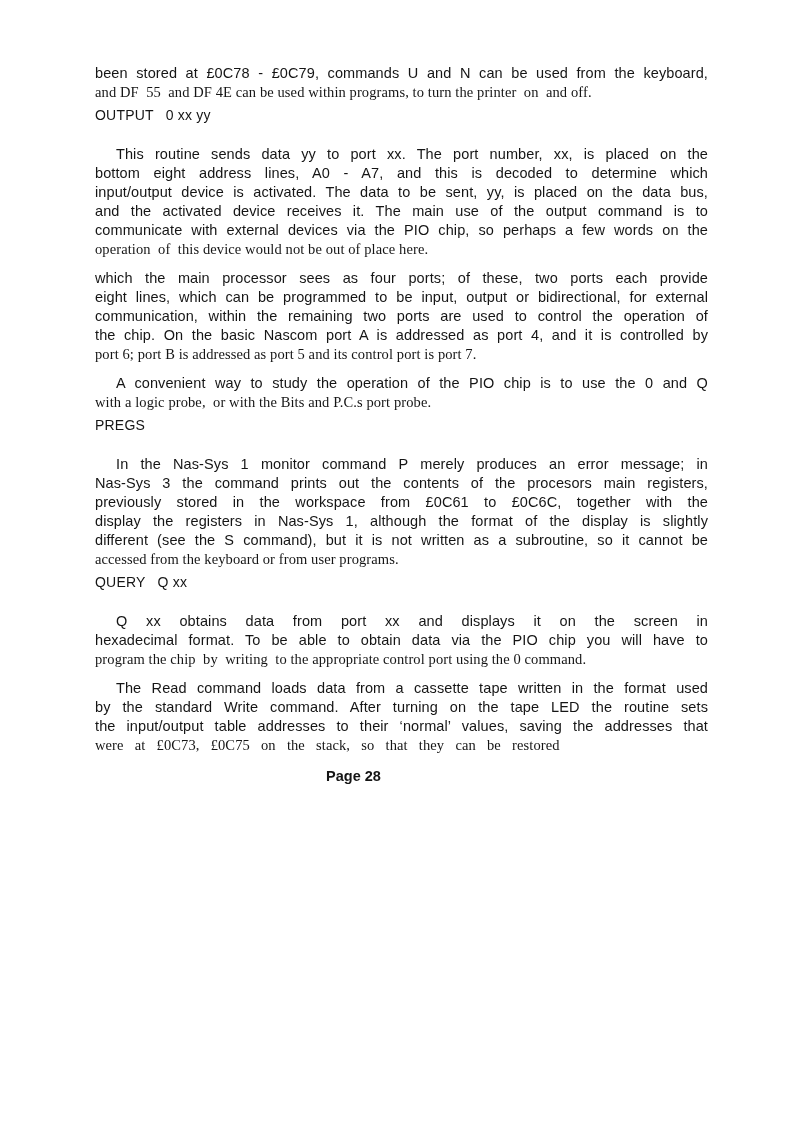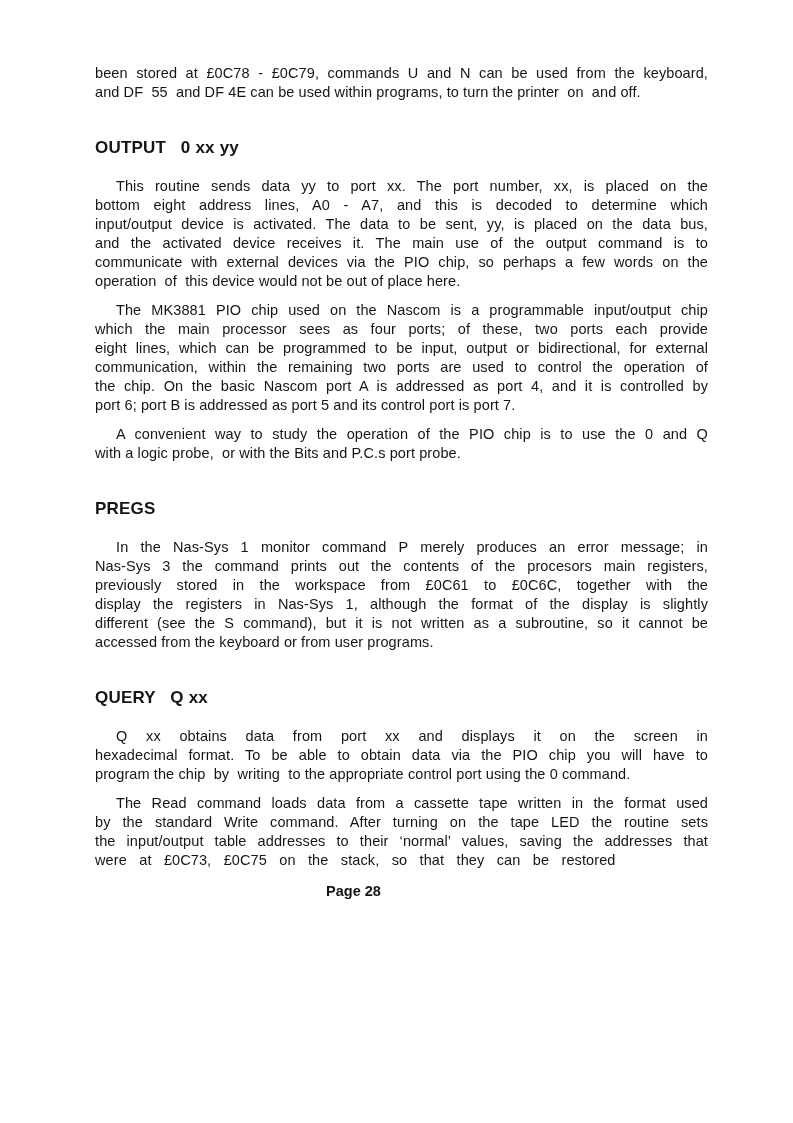--- a/index.html
+++ b/index.html
@@ -14,41 +14,42 @@
   .sheet {
     width: 697px;
     height: 1123px;
     background: #ffffff;
     padding: 64px 85px 0 95px;
   }
   .doc-body { width: 613px; }
   .para { margin-top: 10px; }
   .doc-body > :first-child { margin-top: 0; }
   .heading {
-    font-weight: bold;
-    font-size: 17px;
+    font-weight: normal;
+    font-size: 14px;
     line-height: 19px;
     white-space: pre;
-    margin-top: 36px;
+    margin-top: 4px;
     margin-bottom: 20px;
     letter-spacing: 0.2px;
   }
   .line {
     font-size: 14.5px;
     line-height: 19px;
     white-space: nowrap;
     text-align: justify;
     text-align-last: justify;
     letter-spacing: 0.1px;
   }
   .line.indent { padding-left: 21px; }
   .line.last {
     text-align: right;
     text-align-last: left;
     white-space: pre;
+    font-family: Liberation Serif, serif;
   }
   .footer {
     font-weight: bold;
     font-size: 14.5px;
     line-height: 19px;
     text-align: center;
     margin-top: 12px;
   }
 </style>
 </head>
@@ -63,21 +64,20 @@
       <div class="heading">OUTPUT   0 xx yy</div>
       <div class="para">
         <div class="line indent">This routine sends data yy to port xx.  The  port  number, xx, is placed on the</div>
         <div class="line">bottom eight address lines, A0 - A7,  and this is decoded  to  determine  which</div>
         <div class="line">input/output  device  is activated.  The data to be sent, yy, is placed on the data bus,</div>
         <div class="line">and the activated device receives it.   The  main  use  of  the output command is to</div>
         <div class="line">communicate with external devices via  the PIO chip, so perhaps a few  words  on  the</div>
         <div class="line last">operation  of  this device would not be out of place here.</div>
       </div>
       <div class="para">
-        <div class="line indent">The MK3881 PIO chip used on the Nascom is  a  programmable input/output chip</div>
         <div class="line">which the main processor sees as four  ports; of   these,   two  ports  each  provide</div>
         <div class="line">eight lines, which can be programmed to be input, output or bidirectional,  for  external</div>
         <div class="line">communication, within  the  remaining  two  ports  are  used  to control the operation of</div>
         <div class="line">the chip.  On the basic Nascom port  A is addressed as port 4, and it is controlled by</div>
         <div class="line last">port 6; port B is addressed as port 5 and its control port is port 7.</div>
       </div>
       <div class="para">
         <div class="line indent">A convenient way to study the operation of the PIO chip is to use the 0 and Q</div>
         <div class="line last">with a logic probe,  or with the Bits and P.C.s port probe.</div>
       </div>

